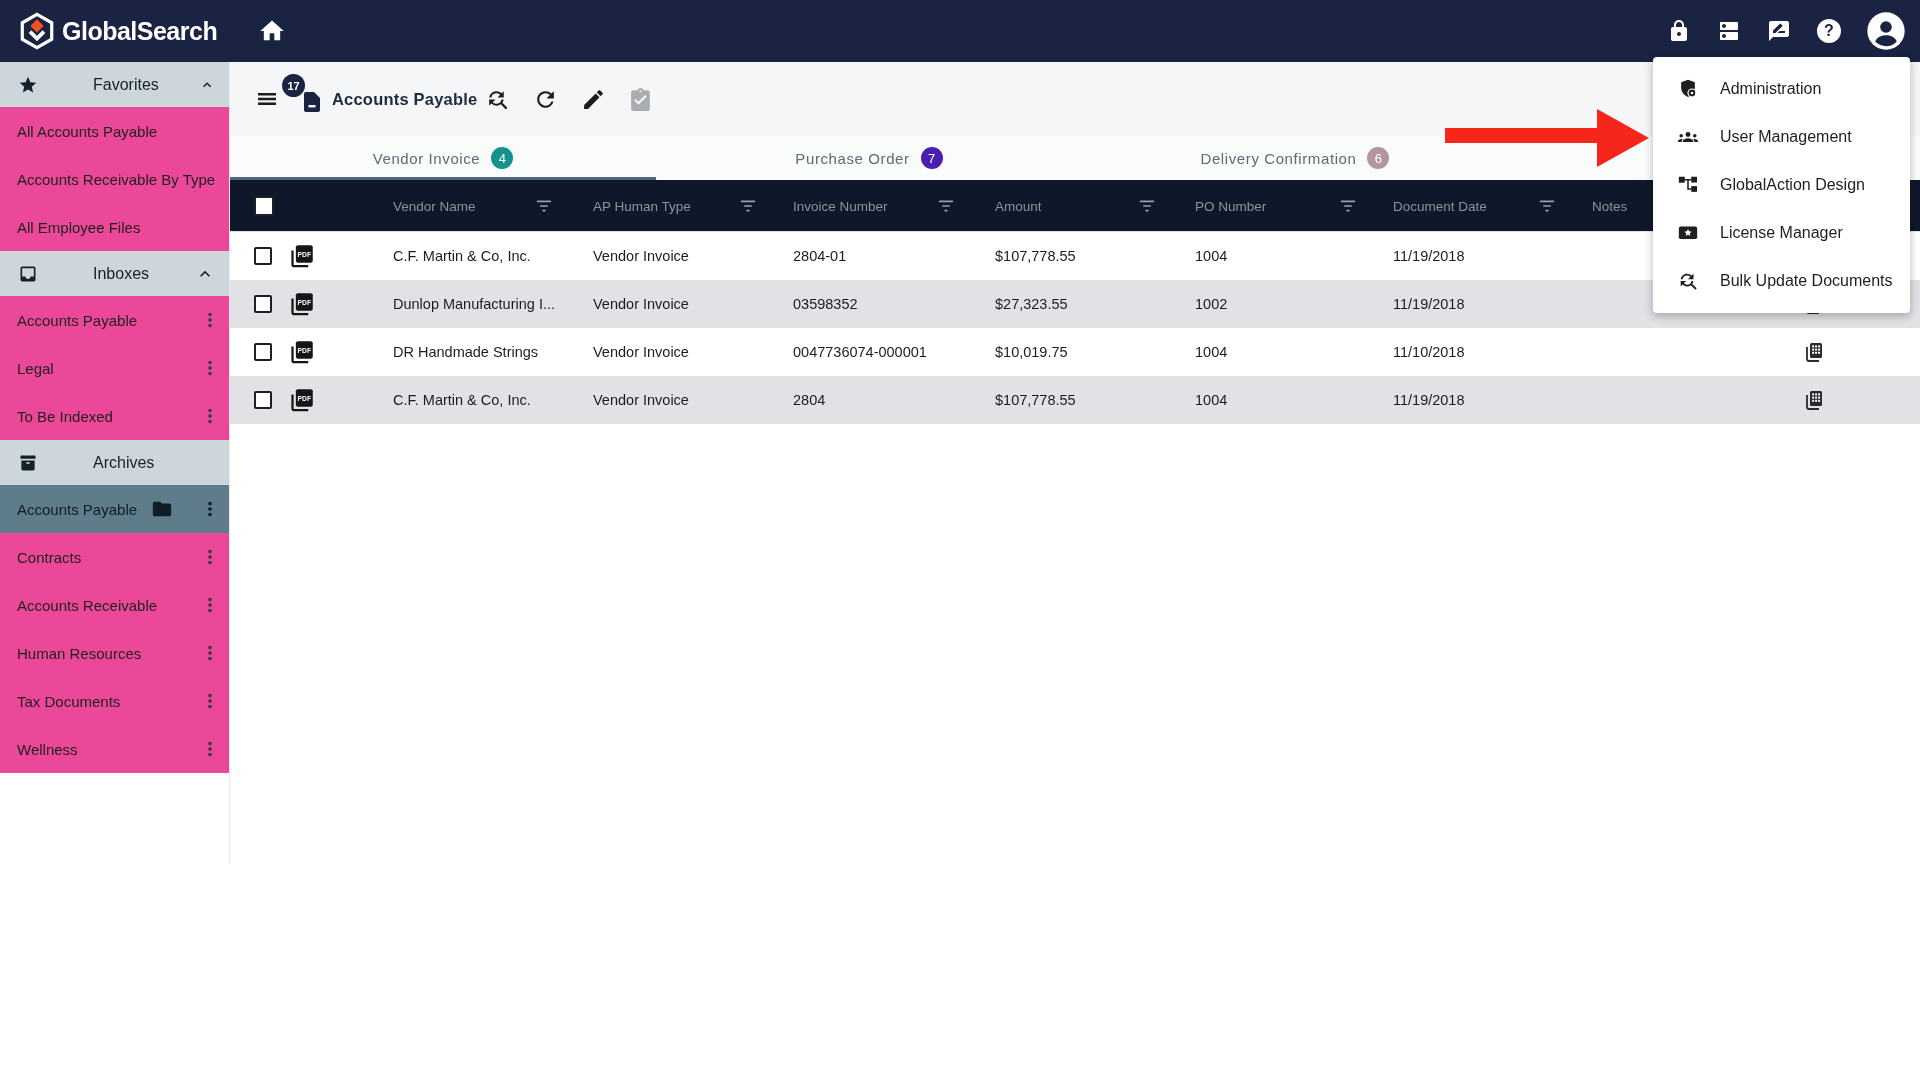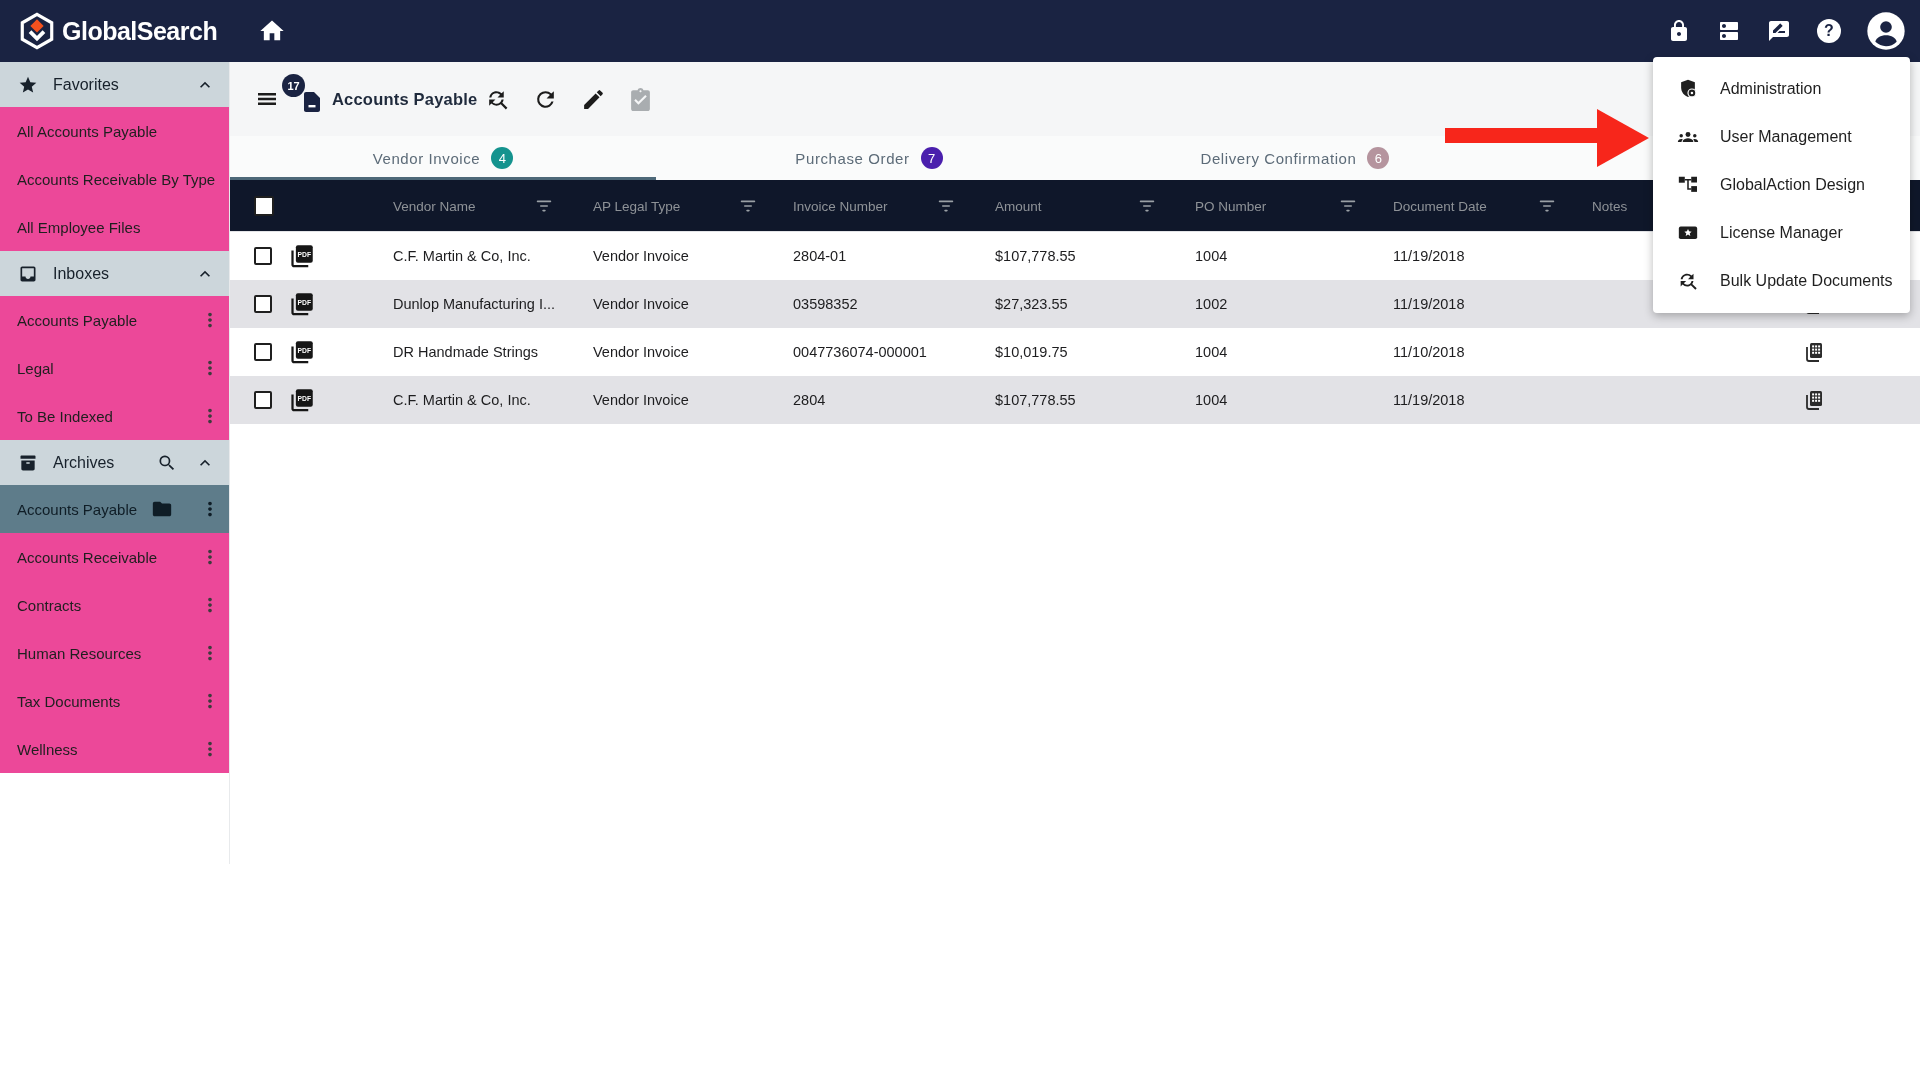--- a/index.html
+++ b/index.html
@@ -13,21 +13,21 @@
   .brand-logo { width:38px; height:38px; }
   .brand-name { color:#fff; font-size:25px; font-weight:bold; letter-spacing:-0.5px; margin-left:6px; }
   .home-btn { position:absolute; left:258px; top:17px; width:28px; height:28px; cursor:pointer; }
   .topbar-right { position:absolute; right:14px; top:0; height:62px; display:flex; align-items:center; gap:24px; }
   .tb-icon { width:26px; height:26px; cursor:pointer; display:flex; align-items:center; justify-content:center; }
   .help-circle { width:24px; height:24px; border-radius:50%; background:#fff; color:#1a2342; font-weight:bold; font-size:16px; display:flex; align-items:center; justify-content:center; }
   .avatar { width:40px; height:40px; }
 
   
   .sidebar { position:absolute; left:0; top:62px; width:230px; bottom:0; background:#fff; border-right:1px solid #e8eaec; z-index:5; }
-  .side-header { height:45px; background:#ccd6db; display:flex; align-items:center; padding:0 14px 0 18px; cursor:pointer; }
+  .side-header { height:45px; background:#ccd6db; display:flex; align-items:center; padding:0 14px 0 18px; cursor:pointer;gap:40px; }
   .side-header .sh-icon { width:20px; height:20px; margin-right:15px; flex:0 0 auto; }
   .side-header .sh-label { font-size:16px; font-weight:500; color:#17212b; flex:1 1 auto; }
   .side-header .sh-search { width:20px; height:20px; margin-right:18px; cursor:pointer; }
   .side-header .sh-chevron { width:20px; height:20px; }
   .side-item { height:48px; display:flex; align-items:center; padding:0 8px 0 17px; cursor:pointer; background:#ec4899; }
   .side-item .si-label { font-size:15px; color:#1f1f1f; flex:1 1 auto; white-space:nowrap; }
   .side-item .si-kebab { width:22px; height:22px; flex:0 0 auto; cursor:pointer; }
   .side-item .si-folder { width:22px; height:22px; flex:0 0 auto; margin-right:26px; }
   .side-item.selected { background:#5e7c8a; }
   .side-item.selected .si-label { color:#0f1d26; }
@@ -197,27 +197,27 @@
     <div class="side-item selected">
       <span class="si-label">Accounts Payable</span>
       <svg class="si-folder" viewBox="0 0 24 24">
           <path d="M10 4H4c-1.1 0-2 .9-2 2v12c0 1.1.9 2 2 2h16c1.1 0 2-.9 2-2V8c0-1.1-.9-2-2-2h-8l-2-2z" fill="#0f1d26"></path>
         </svg>
       <svg class="si-kebab" viewBox="0 0 24 24">
           <path d="M12 8c1.1 0 2-.9 2-2s-.9-2-2-2-2 .9-2 2 .9 2 2 2zm0 2c-1.1 0-2 .9-2 2s.9 2 2 2 2-.9 2-2-.9-2-2-2zm0 6c-1.1 0-2 .9-2 2s.9 2 2 2 2-.9 2-2-.9-2-2-2z" fill="#0f1d26"></path>
         </svg>
     </div>
     <div class="side-item">
+      <span class="si-label">Contracts</span>
+      <svg class="si-kebab" viewBox="0 0 24 24">
+          <path d="M12 8c1.1 0 2-.9 2-2s-.9-2-2-2-2 .9-2 2 .9 2 2 2zm0 2c-1.1 0-2 .9-2 2s.9 2 2 2 2-.9 2-2-.9-2-2-2zm0 6c-1.1 0-2 .9-2 2s.9 2 2 2 2-.9 2-2-.9-2-2-2z" fill="#3c3c3c"></path>
+        </svg>
+    </div>
+    <div class="side-item">
       <span class="si-label">Accounts Receivable</span>
-      <svg class="si-kebab" viewBox="0 0 24 24">
-          <path d="M12 8c1.1 0 2-.9 2-2s-.9-2-2-2-2 .9-2 2 .9 2 2 2zm0 2c-1.1 0-2 .9-2 2s.9 2 2 2 2-.9 2-2-.9-2-2-2zm0 6c-1.1 0-2 .9-2 2s.9 2 2 2 2-.9 2-2-.9-2-2-2z" fill="#3c3c3c"></path>
-        </svg>
-    </div>
-    <div class="side-item">
-      <span class="si-label">Contracts</span>
       <svg class="si-kebab" viewBox="0 0 24 24">
           <path d="M12 8c1.1 0 2-.9 2-2s-.9-2-2-2-2 .9-2 2 .9 2 2 2zm0 2c-1.1 0-2 .9-2 2s.9 2 2 2 2-.9 2-2-.9-2-2-2zm0 6c-1.1 0-2 .9-2 2s.9 2 2 2 2-.9 2-2-.9-2-2-2z" fill="#3c3c3c"></path>
         </svg>
     </div>
     <div class="side-item">
       <span class="si-label">Human Resources</span>
       <svg class="si-kebab" viewBox="0 0 24 24">
           <path d="M12 8c1.1 0 2-.9 2-2s-.9-2-2-2-2 .9-2 2 .9 2 2 2zm0 2c-1.1 0-2 .9-2 2s.9 2 2 2 2-.9 2-2-.9-2-2-2zm0 6c-1.1 0-2 .9-2 2s.9 2 2 2 2-.9 2-2-.9-2-2-2z" fill="#3c3c3c"></path>
         </svg>
     </div>
@@ -287,21 +287,21 @@
     </div>
 
     <div class="thead">
       <span class="cell c-check">
           <span class="checkbox hd"></span>
         </span>
       <span class="hcell c-vendor">Vendor Name</span>
       <svg class="filter-btn f-vendor" viewBox="0 0 24 18">
           <path d="M5 4h14M8.5 9h7M11 14h2" stroke="#9aa0a5" stroke-width="1.8" stroke-linecap="round" fill="none"></path>
         </svg>
-      <span class="hcell c-type">AP Legal Type</span>
+      <span class="hcell c-type">AP Human Type</span>
       <svg class="filter-btn f-type" viewBox="0 0 24 18">
           <path d="M5 4h14M8.5 9h7M11 14h2" stroke="#9aa0a5" stroke-width="1.8" stroke-linecap="round" fill="none"></path>
         </svg>
       <span class="hcell c-inv">Invoice Number</span>
       <svg class="filter-btn f-inv" viewBox="0 0 24 18">
           <path d="M5 4h14M8.5 9h7M11 14h2" stroke="#9aa0a5" stroke-width="1.8" stroke-linecap="round" fill="none"></path>
         </svg>
       <span class="hcell c-amt">Amount</span>
       <svg class="filter-btn f-amt" viewBox="0 0 24 18">
           <path d="M5 4h14M8.5 9h7M11 14h2" stroke="#9aa0a5" stroke-width="1.8" stroke-linecap="round" fill="none"></path>

